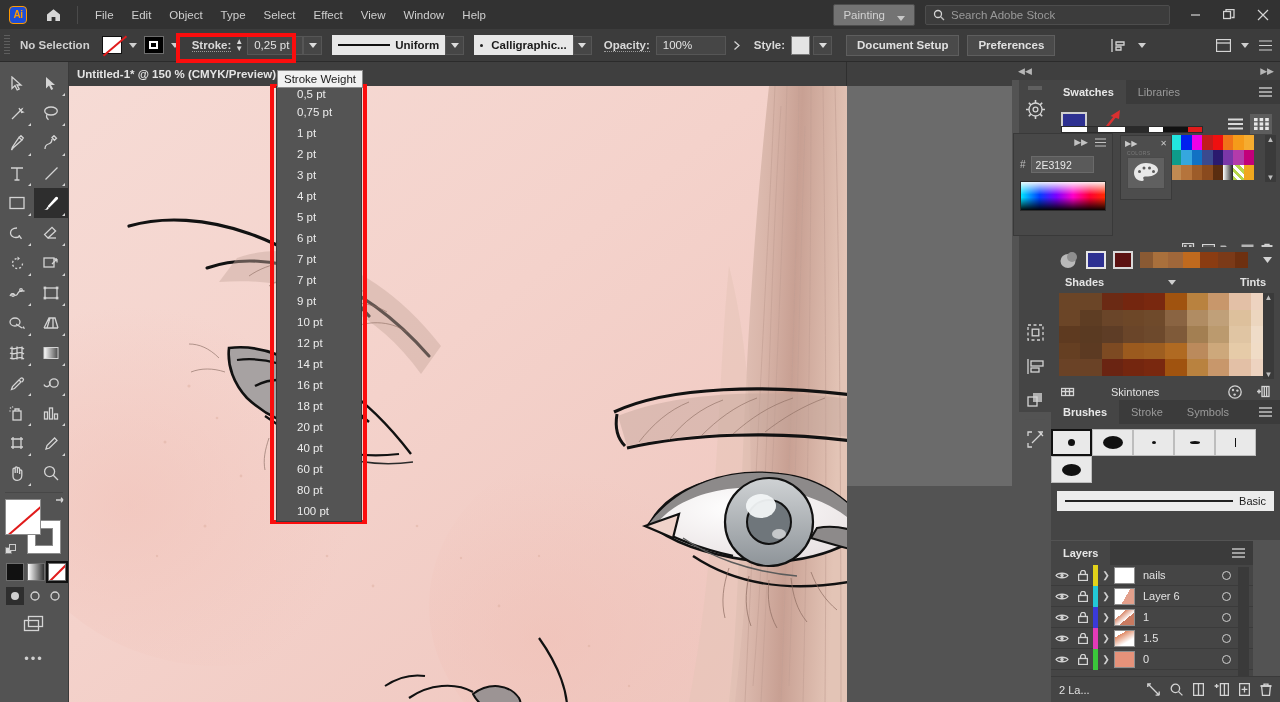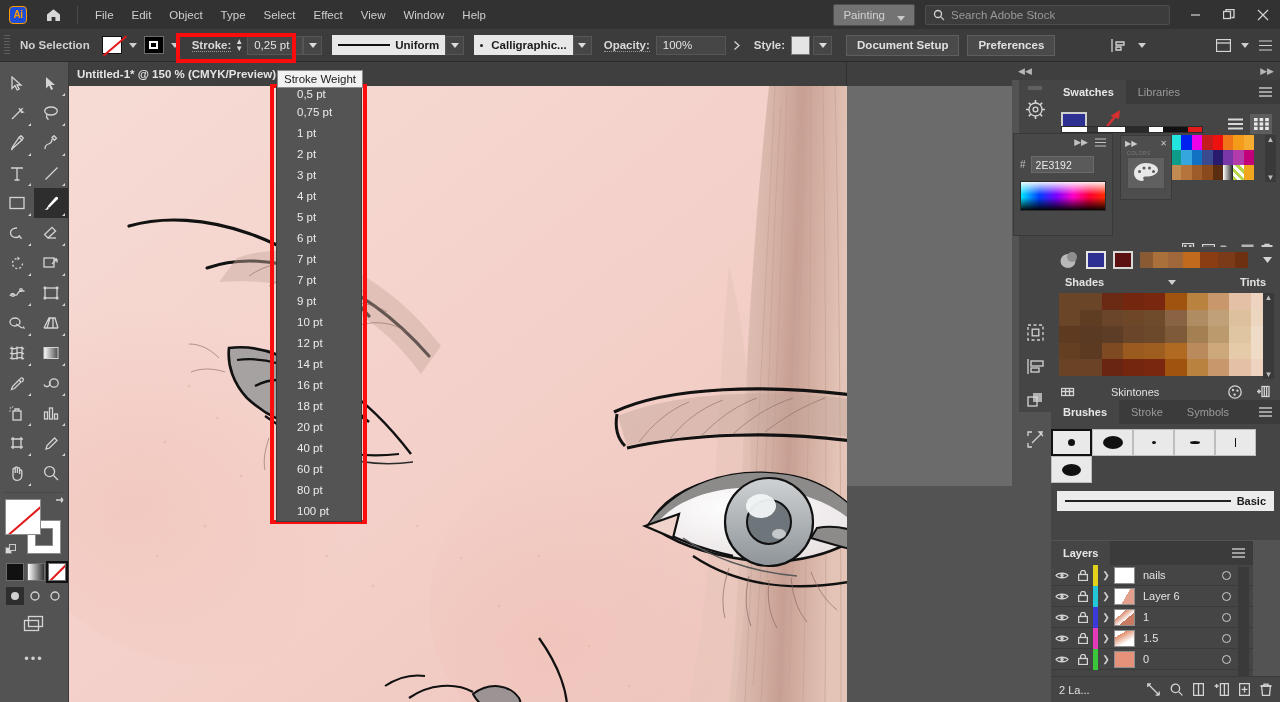--- a/index.html
+++ b/index.html
@@ -239,21 +239,21 @@
   #brushes-panel { left:1051px; top:400px; width:229px; height:140px; }
   .br-bar { display:flex; align-items:center; gap:4px; padding:6px 6px 0 6px; }
   .br-empty { flex:1; height:17px; background:#565656; }
   .br-dd { width:18px; height:17px; display:flex; align-items:center; justify-content:center; color:#d0d0d0; }
   .br-name { width:116px; height:18px; background:#eaeaea; color:#1a1a1a; font-size:11px; font-weight:700; display:flex; align-items:center; gap:7px; padding-left:9px; }
   .br-grid { display:flex; flex-wrap:wrap; margin-top:5px; }
   .br-cell { width:41px; height:27px; background:#e9e9e9; border:1px solid #bdbdbd; display:flex; align-items:center; justify-content:center; }
   .br-cell.sel { outline:2px solid #111; outline-offset:-2px; z-index:2; position:relative; }
   .br-basic { margin:8px 6px 0 6px; height:20px; background:#ececec; display:flex; align-items:center; padding:0 8px; }
   .br-basic .line { flex:1; height:2px; background:#222; }
-  .br-basic .lbl { font-size:11px; color:#1a1a1a; font-weight:700; margin-left:6px; }
+  .br-basic .lbl { font-size:11px; color:#1a1a1a; font-weight:400; margin-left:6px; }
 
   
   #layers-panel { left:1051px; top:541px; width:202px; height:161px; }
   .ly-row { display:flex; align-items:center; height:21px; border-bottom:1px solid #3b3b3b; font-size:11px; color:#e2e2e2; }
   .ly-eye { width:22px; display:flex; justify-content:center; color:#cfcfcf; }
   .ly-lock { width:20px; display:flex; justify-content:center; color:#cfcfcf; }
   .ly-color { width:5px; height:21px; }
   .ly-exp { width:16px; display:flex; justify-content:center; color:#cfcfcf; font-size:9px; }
   .ly-thumb { width:21px; height:17px; border:1px solid #8e8e8e; background:#fff; overflow:hidden; position:relative; }
   .ly-name { margin-left:8px; }

